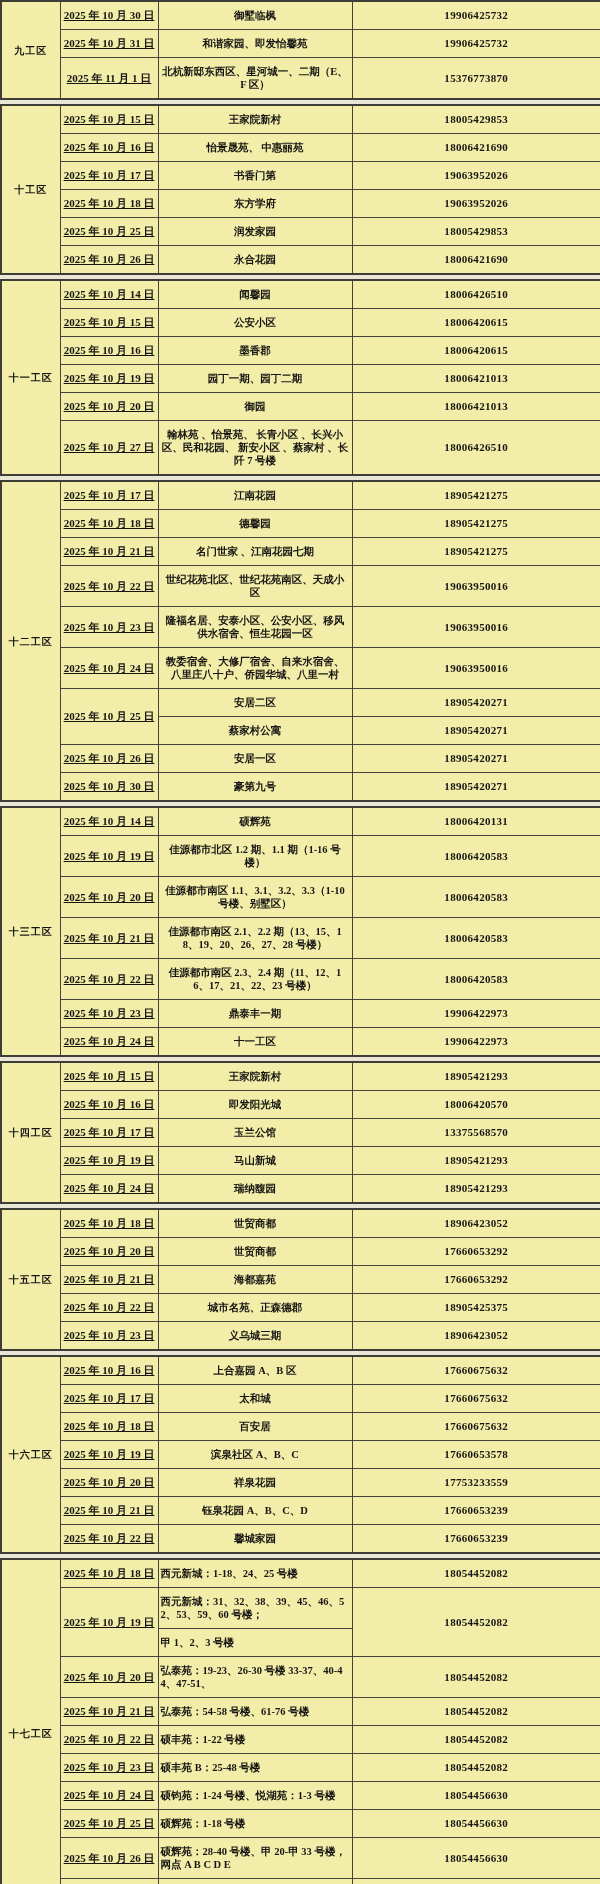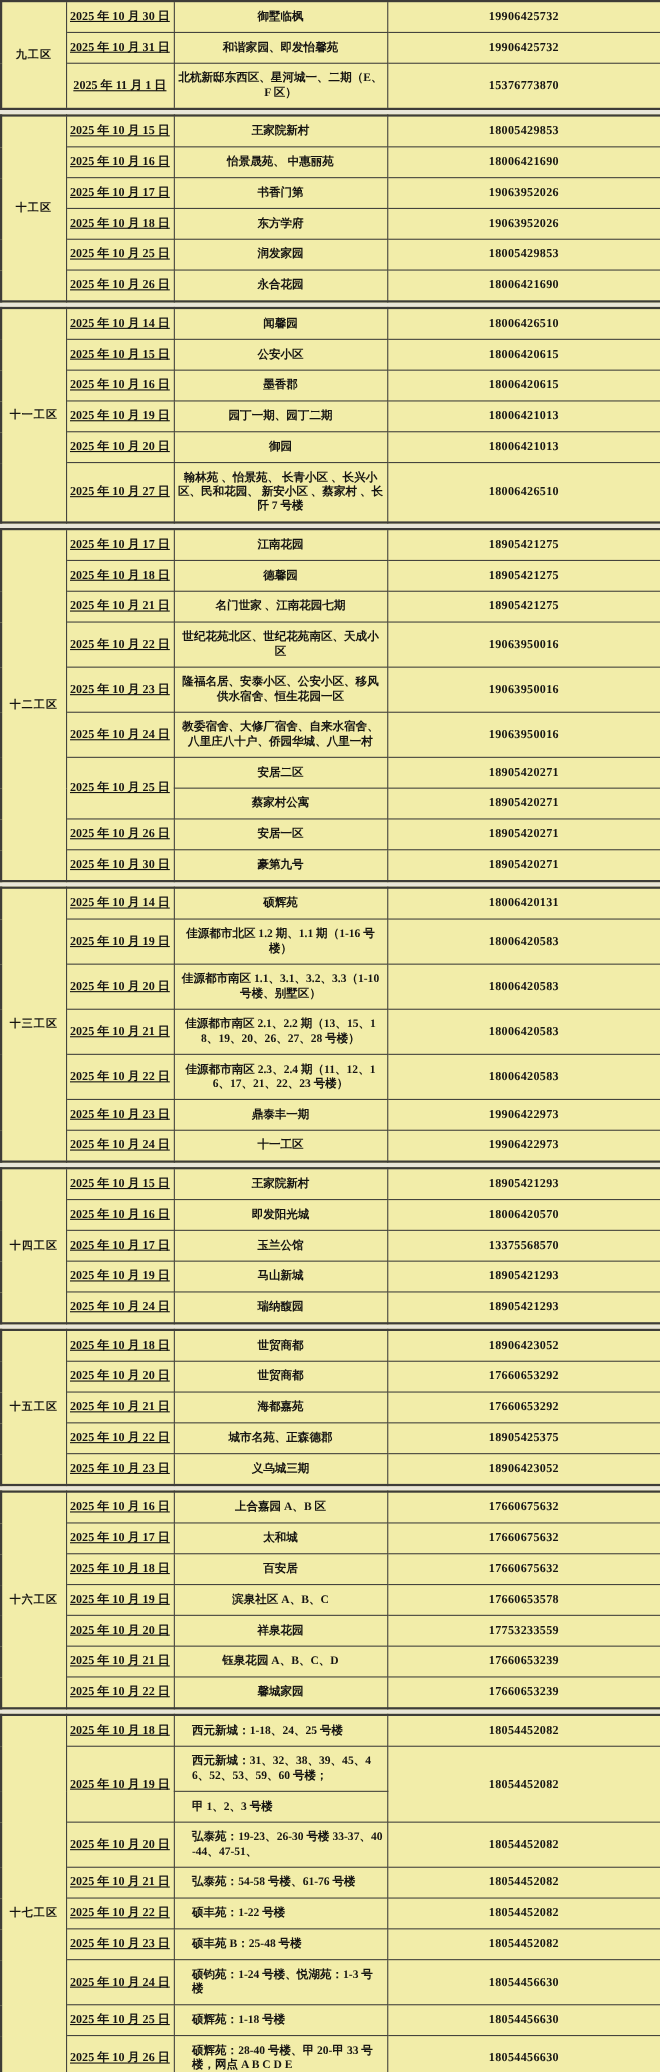--- a/index.html
+++ b/index.html
@@ -26,21 +26,21 @@
     color:#161512;
     font-size:11px;
     line-height:13px;
     padding:7px 3px;
     word-break:break-all;
     overflow:hidden;
   }
   td.district{font-size:10px;letter-spacing:1px;}
   td.date{white-space:nowrap;text-decoration:underline;}
   td.loc{font-size:10.5px;}
-  td.loc.left{text-align:left;padding-left:16px;}
+  td.loc.left{text-align:left;padding-left:2px;}
   td.phone{letter-spacing:0.3px;}
 </style>
 </head>
 <body>
 
 <div id="schedule-root">
     <table class="sec">
       <colgroup>
         <col style="width: 59px;">
         <col style="width: 98px;">

